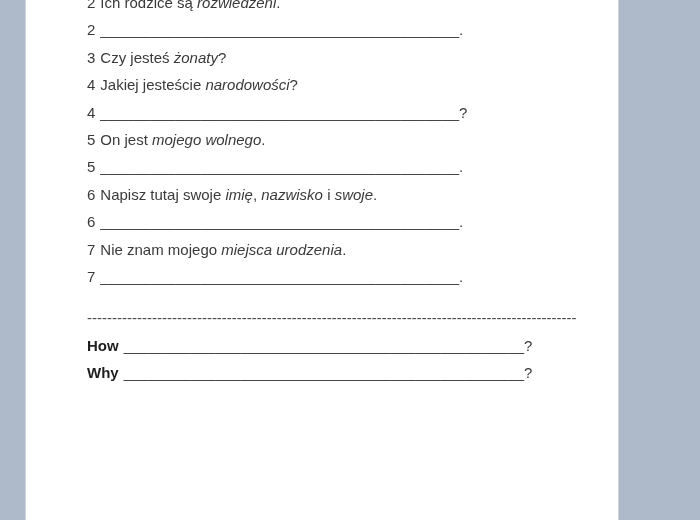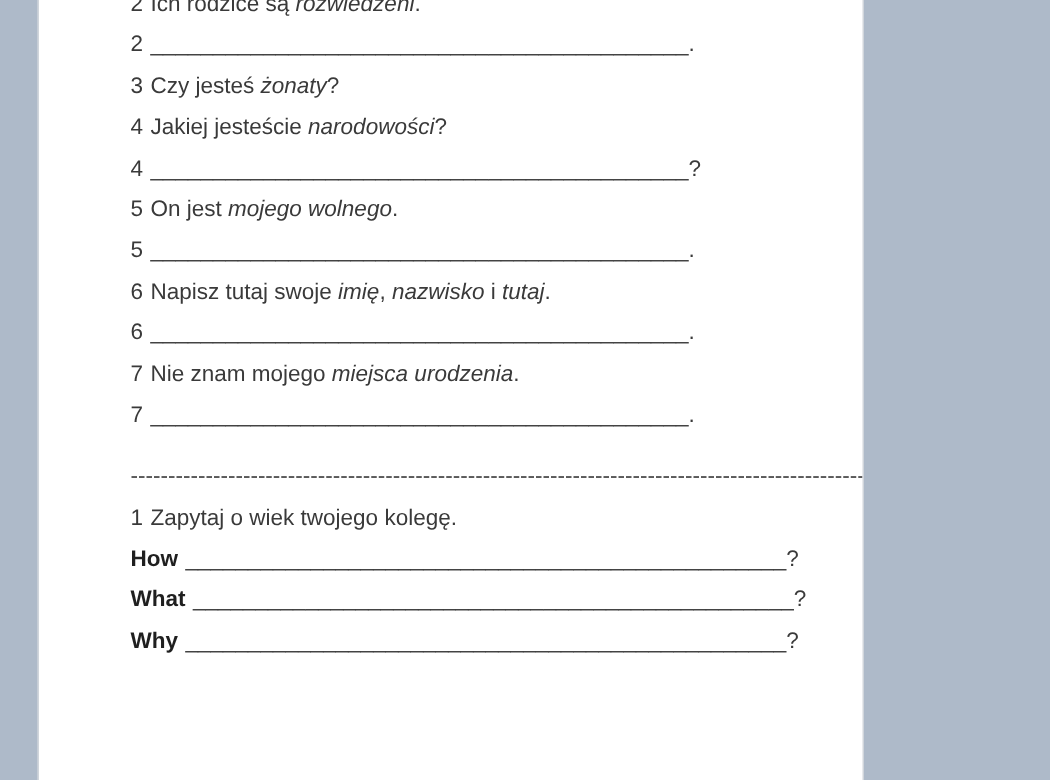--- a/index.html
+++ b/index.html
@@ -7,21 +7,21 @@
     width: 700px; height: 520px; overflow: hidden; position: relative;
     background: var(--side-band-color, #aebac9);
     font-family: "Liberation Sans", sans-serif;
   }
   .band {
     position: absolute; top: 0; bottom: 0;
   }
   .band-left  { left: 0; width: 25px; background: var(--side-band-color, #aebac9); }
   .band-right { left: 667px; width: 33px; background: var(--side-band-color, #aebac9); }
   .page {
-    position: absolute; top: 0; left: 25px; width: 551px; height: 520px;
+    position: absolute; top: 0; left: 25px; width: 594px; height: 520px;
     background: var(--page-color, #ffffff);
     border-left: 1px solid rgba(100,115,135,0.30);
     border-right: 1px solid rgba(100,115,135,0.30);
     box-sizing: border-box;
     overflow: hidden;
   }
   .content {
     margin-top: -11px;
     padding-left: 61px;
     font-size: 15px;
@@ -59,35 +59,33 @@
 
 
     <div class="line"><span class="num">4</span><span>Jakiej jesteście </span><span class="it">narodowości</span><span>?</span></div>
 
     <div class="line"><span class="num">4</span><span class="rule">___________________________________________</span><span>?</span></div>
 
     <div class="line"><span class="num">5</span><span>On jest </span><span class="it">mojego wolnego</span><span>.</span></div>
 
     <div class="line"><span class="num">5</span><span class="rule">___________________________________________</span><span>.</span></div>
 
-    <div class="line"><span class="num">6</span><span>Napisz tutaj swoje </span><span class="it">imię</span><span>, </span><span class="it">nazwisko</span><span> i </span><span class="it">tutaj</span><span>.</span></div>
+    <div class="line"><span class="num">6</span><span>Napisz tutaj swoje </span><span class="it">imię</span><span>, </span><span class="it">nazwisko</span><span> i </span><span class="it">swoje</span><span>.</span></div>
 
     <div class="line"><span class="num">6</span><span class="rule">___________________________________________</span><span>.</span></div>
 
     <div class="line"><span class="num">7</span><span>Nie znam mojego </span><span class="it">miejsca urodzenia</span><span>.</span></div>
 
     <div class="line"><span class="num">7</span><span class="rule">___________________________________________</span><span>.</span></div>
 
     <div class="pre-sep-gap"></div>
     <div class="line sep">--------------------------------------------------------------------------------------------------</div>
 
-    <div class="line"><span class="num">1</span><span>Zapytaj o wiek twojego kolegę.</span></div>
 
     <div class="line"><span class="qword">How</span><span class="rule">________________________________________________</span><span>?</span></div>
 
 
-    <div class="line"><span class="qword">What</span><span class="rule">________________________________________________</span><span>?</span></div>
 
 
     <div class="line"><span class="qword">Why</span><span class="rule">________________________________________________</span><span>?</span></div>
 
   </div>
 </div>
 
 </body></html>

